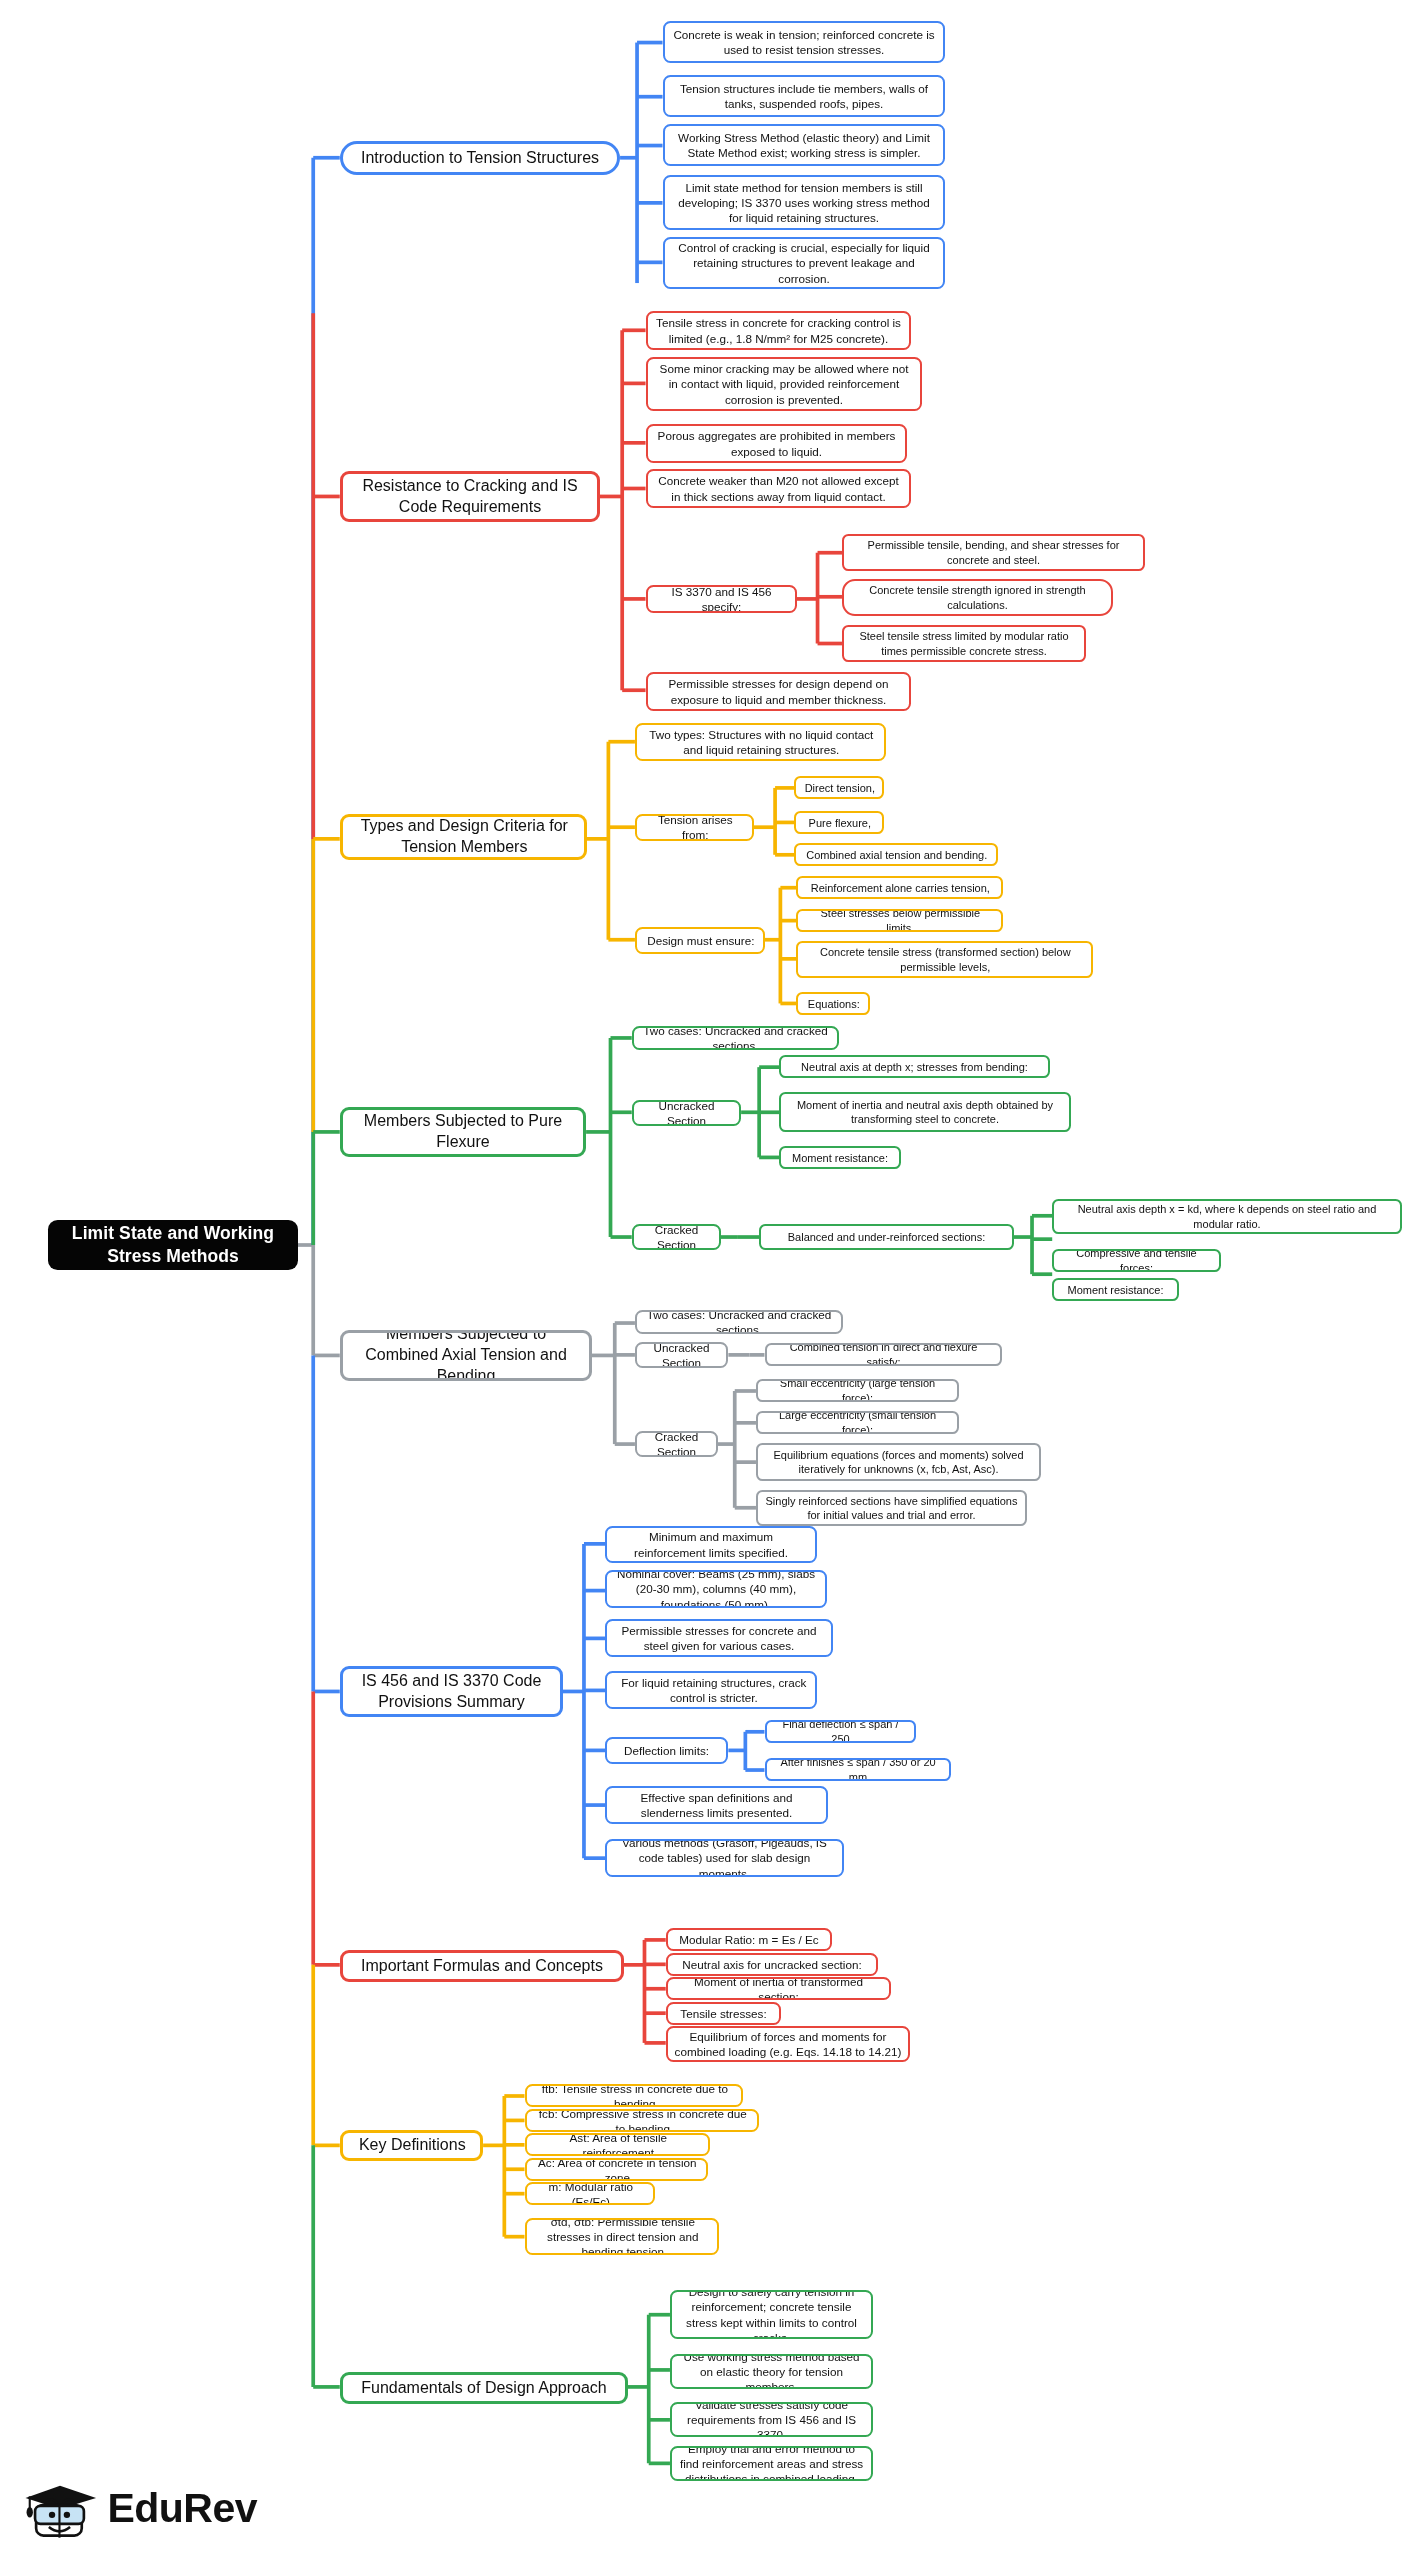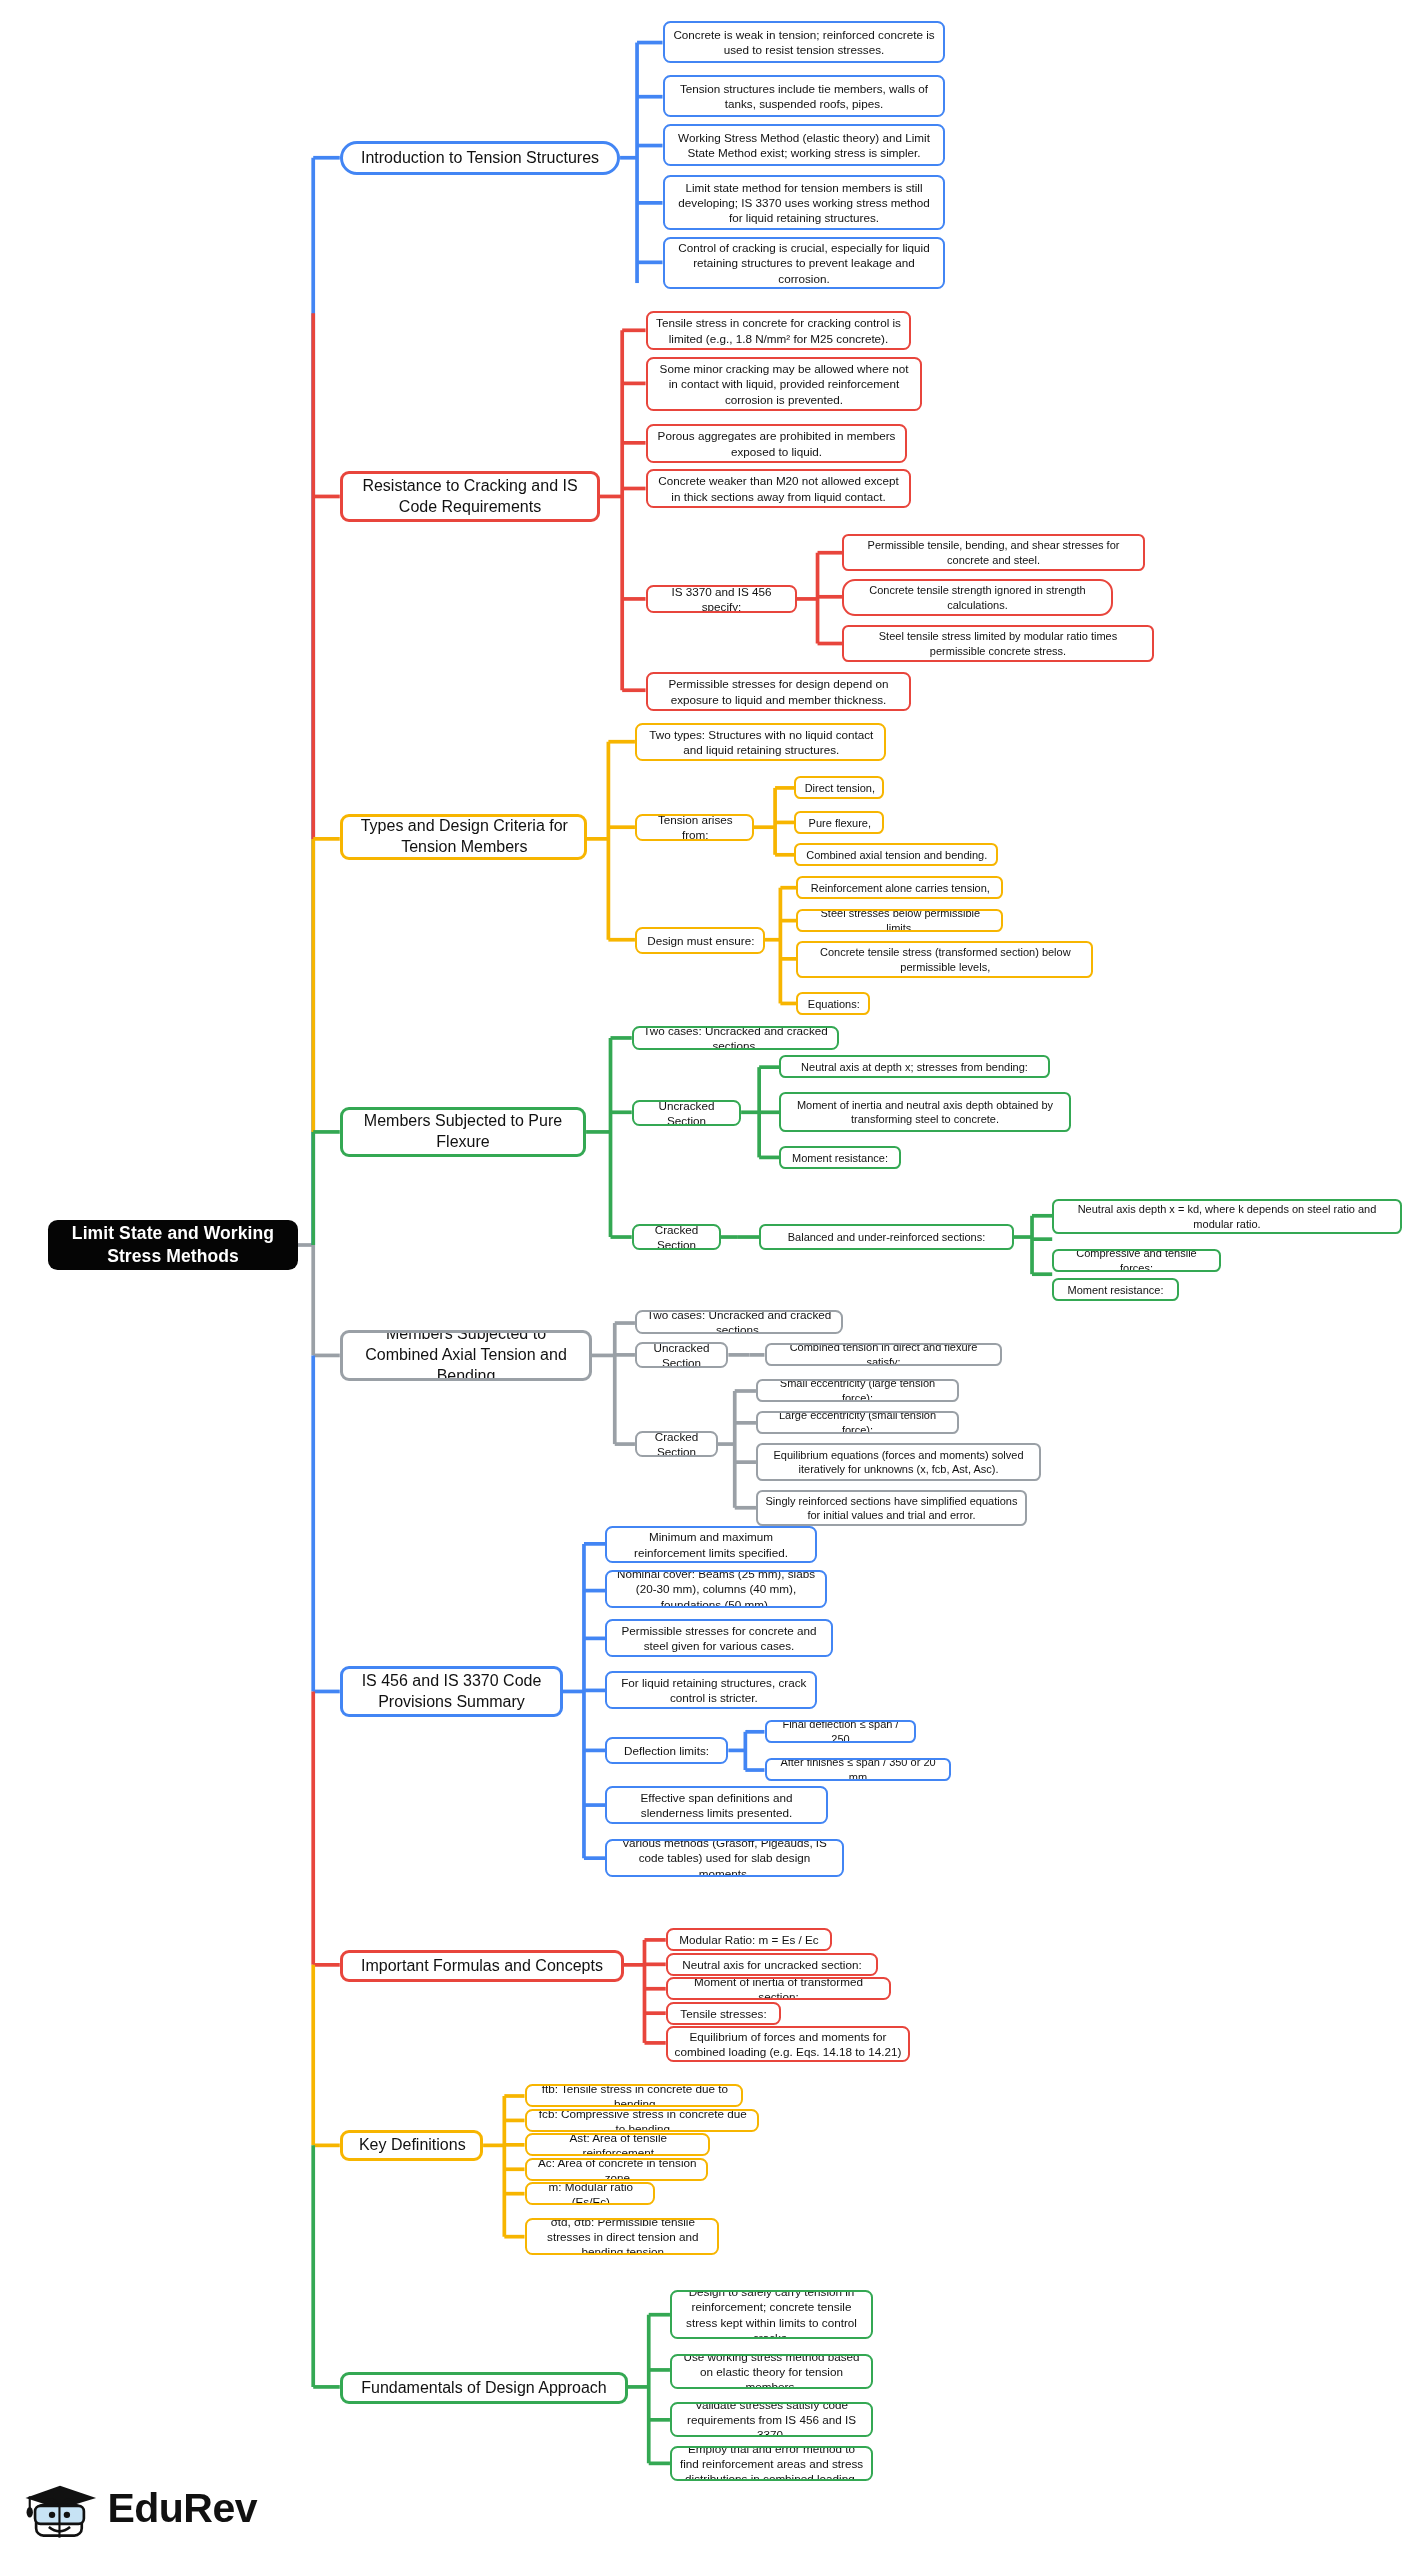--- a/index.html
+++ b/index.html
@@ -278,21 +278,21 @@
   </div>
   <div class="node lvl2 c-red" style="left:646px; top:585px; width:151px; height:28px;">
     <span>IS 3370 and IS 456 specify:</span>
   </div>
   <div class="node lvl3 c-red" style="left:842px; top:534px; width:303px; height:37px;">
     <span>Permissible tensile, bending, and shear stresses for concrete and steel.</span>
   </div>
   <div class="node lvl3 c-red" style="left:842px; top:579px; width:271px; height:37px;border-radius:13px;">
     <span>Concrete tensile strength ignored in strength calculations.</span>
   </div>
-  <div class="node lvl3 c-red" style="left:842px; top:625px; width:312px; height:37px;">
+  <div class="node lvl3 c-red" style="left:842px; top:625px; width:244px; height:37px;">
     <span>Steel tensile stress limited by modular ratio times permissible concrete stress.</span>
   </div>
   <div class="node lvl2 c-red" style="left:646px; top:672px; width:265px; height:39px;">
     <span>Permissible stresses for design depend on exposure to liquid and member thickness.</span>
   </div>
 
   <div class="node lvl1 c-yellow" style="left:340px; top:814px; width:247px; height:46px;">
     <span>Types and Design Criteria for Tension Members</span>
   </div>
   <div class="node lvl2 c-yellow" style="left:635px; top:723px; width:251px; height:38px;">

